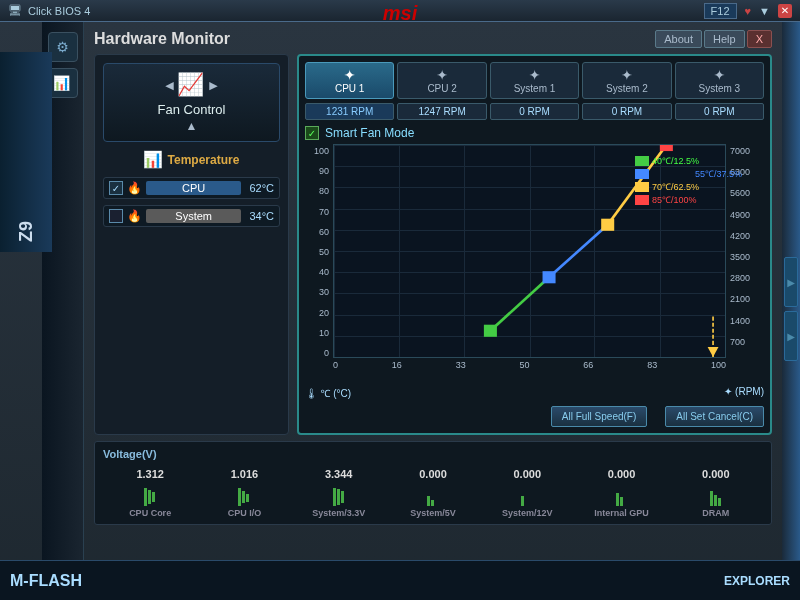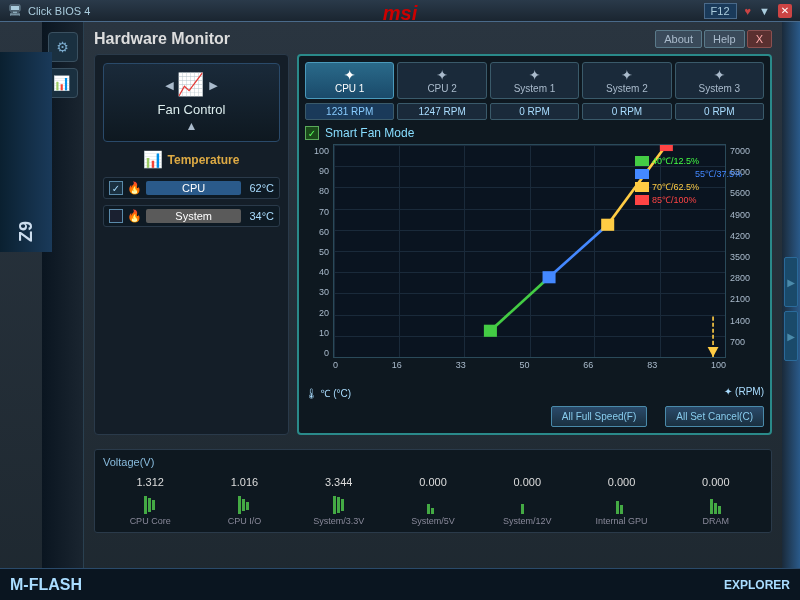--- a/index.html
+++ b/index.html
@@ -464,25 +464,26 @@
       border: 1px solid #4a8aaa;
       color: #88ccee;
       font-size: 10px;
       padding: 4px 10px;
       cursor: pointer;
       border-radius: 2px;
     }
 
     
     #voltage-section {
-      margin-top: 14px;
+      margin-top: 6px;
       background: #0e1820;
       border: 1px solid #2a3a4a;
       border-radius: 3px;
       padding: 6px 8px;
+      font-weight: bold;
     }
 
     #voltage-title {
       color: #88bbdd;
       font-size: 11px;
       margin-bottom: 4px;
     }
 
     #voltage-values {
       display: flex;
@@ -528,21 +529,21 @@
       text-align: center;
       flex: 1;
     }
 
     
     #footer {
       position: absolute;
       bottom: 0;
       left: 0;
       right: 0;
-      height: 32px;
+      height: 40px;
       background: #0a1520;
       display: flex;
       align-items: center;
       justify-content: space-between;
       padding: 0 10px;
       border-top: 1px solid #2a4a6a;
     }
 
     #footer-left {
       color: #aaddff;

